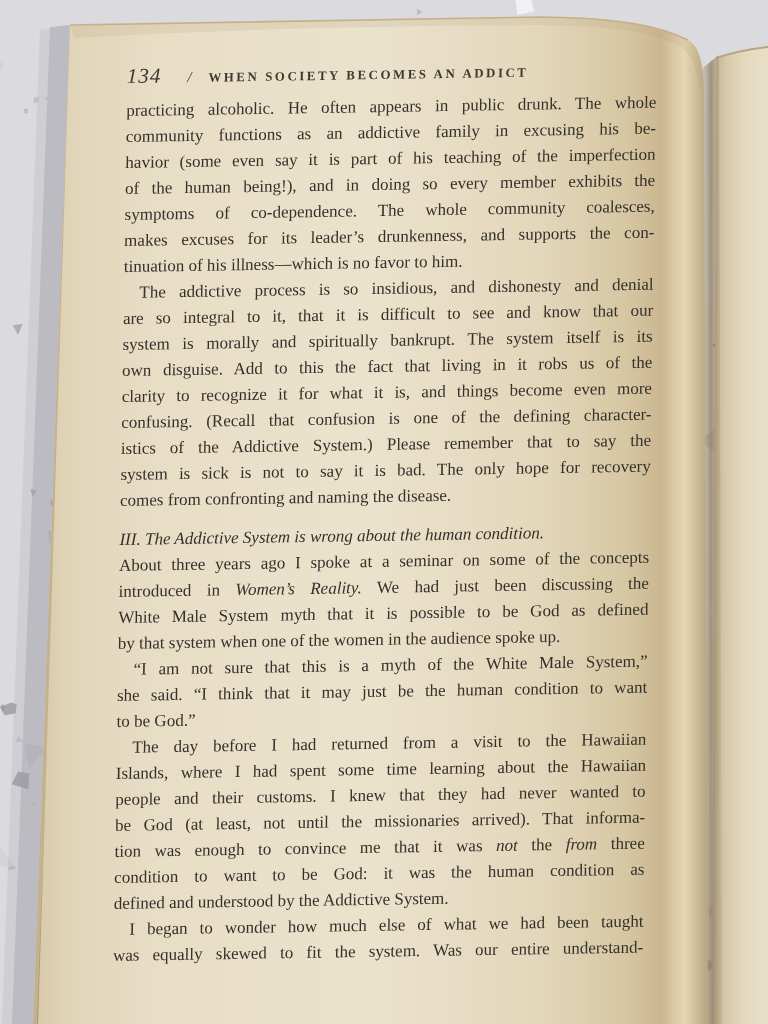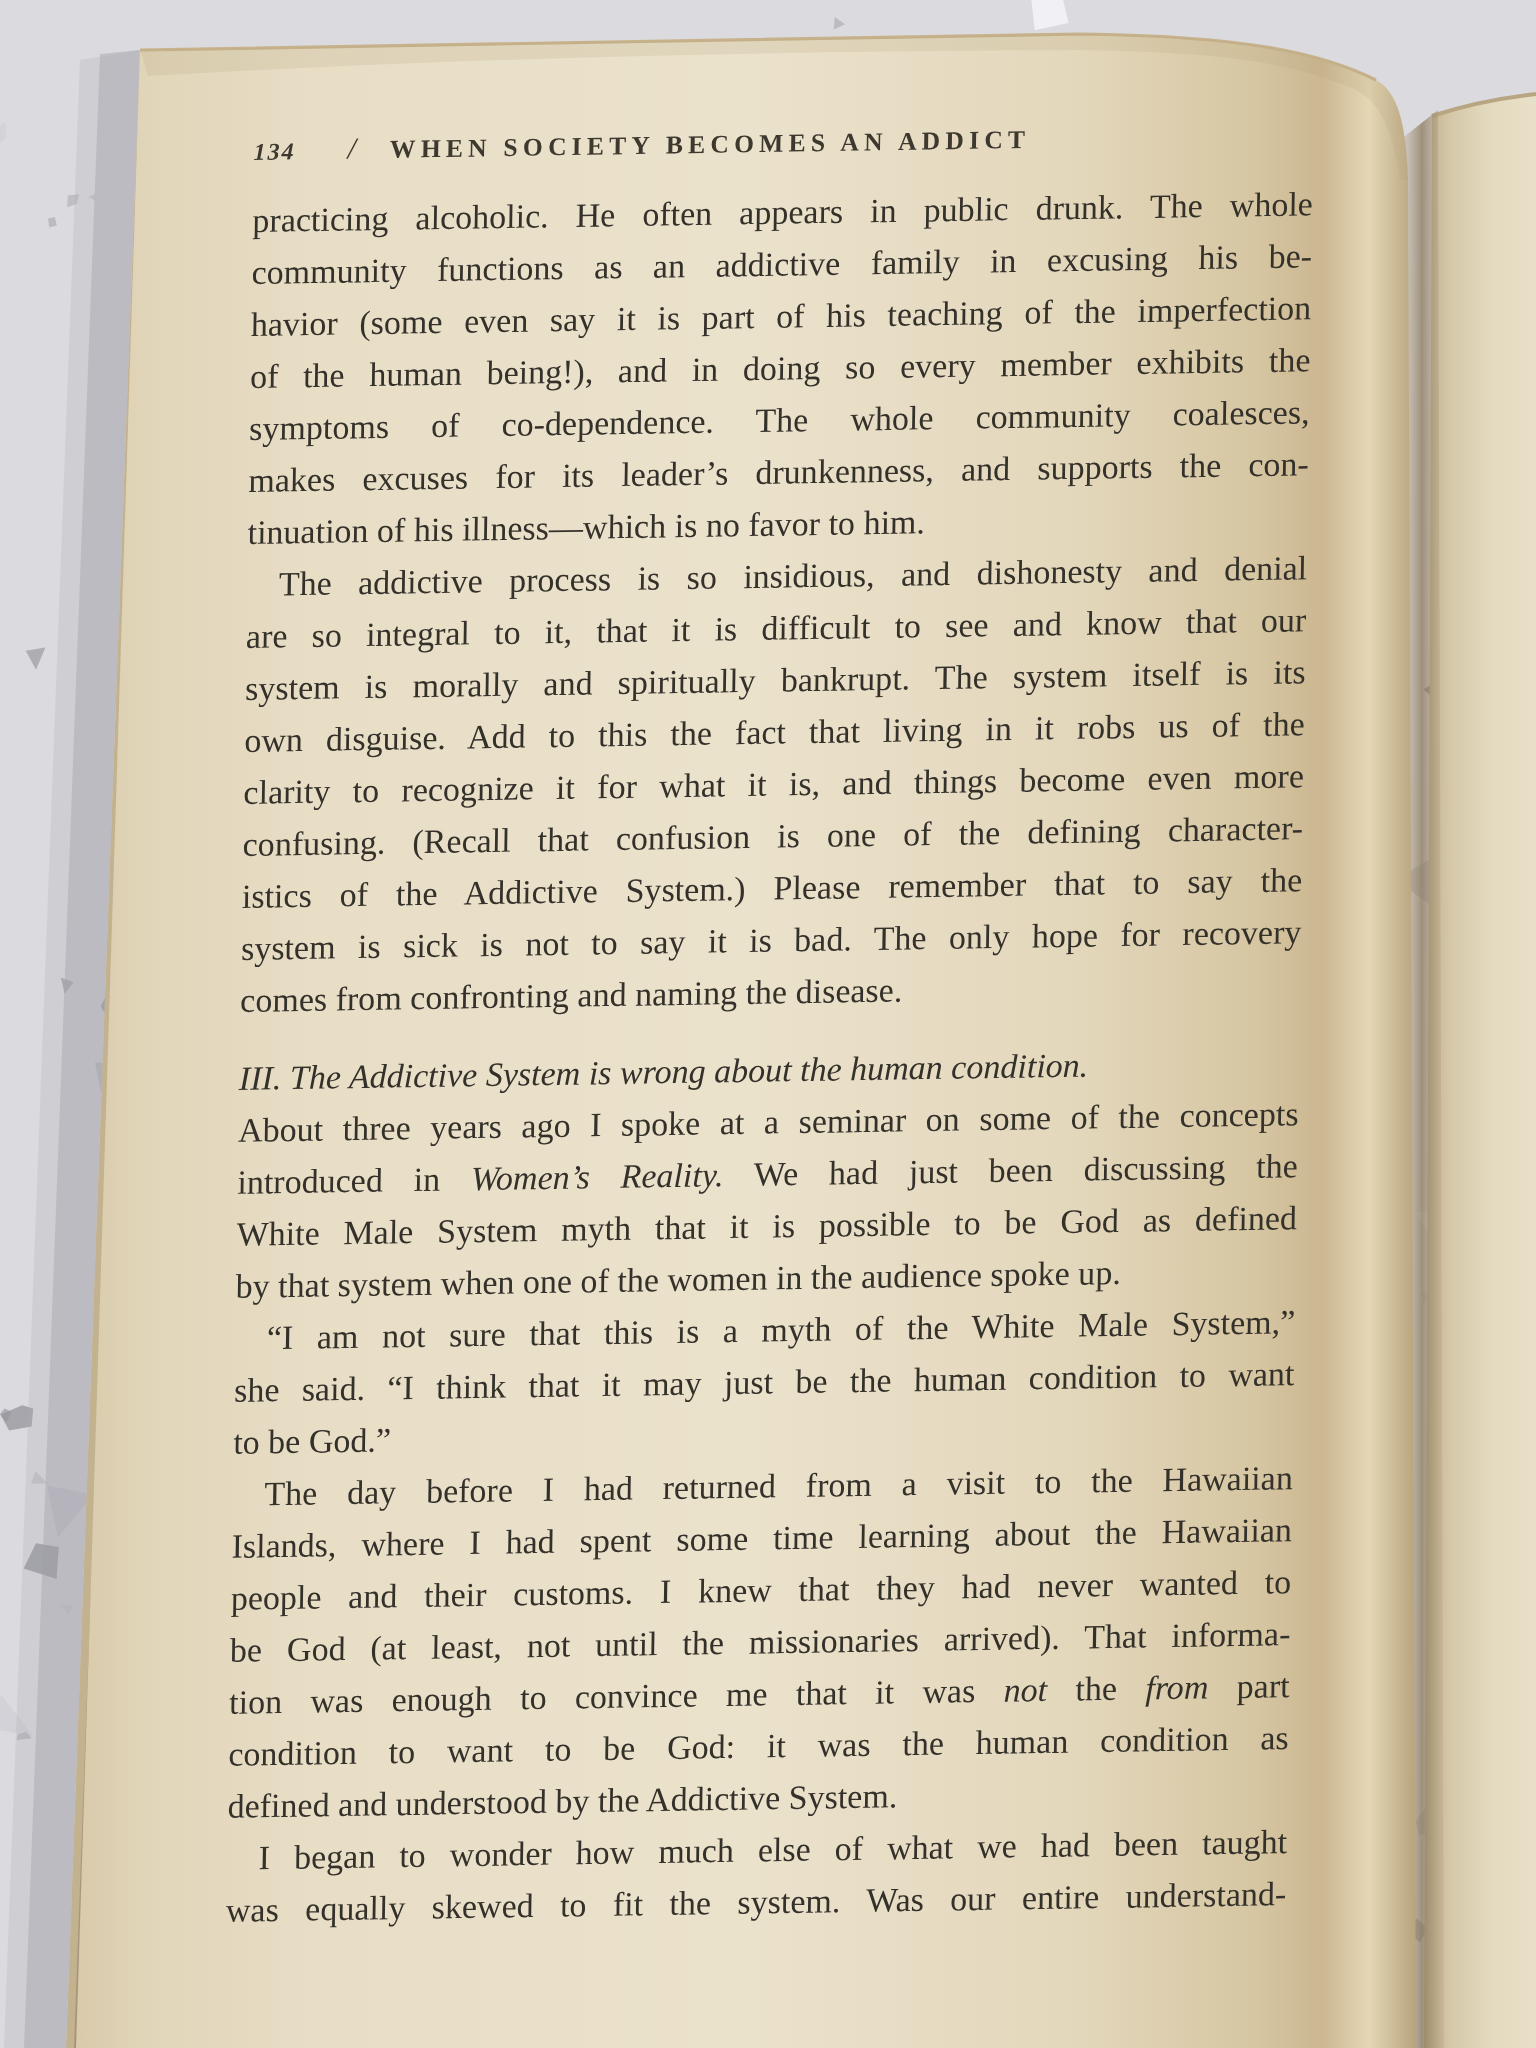--- a/index.html
+++ b/index.html
@@ -6,21 +6,21 @@
   body{width:768px;height:1024px;overflow:hidden;background:#dbdade;position:relative;
        font-family:"Liberation Serif",serif;}
   #scene{position:absolute;left:0;top:0;width:768px;height:1024px;}
   
   .text-block{
     position:absolute;left:127px;top:63px;width:530px;
     transform:skewX(-1.8deg) rotate(-0.9deg);transform-origin:0 0;
     color:#34312b;font-size:17px;line-height:26px;
   }
   .page-header{display:flex;align-items:baseline;height:22px;margin-bottom:13px;color:#3d392f;}
-  .page-num{font-style:italic;font-size:12px;letter-spacing:1px;font-weight:bold;}
+  .page-num{font-style:italic;font-size:21px;letter-spacing:1px;}
   .sep{margin:0 17px 0 26px;font-style:italic;font-size:15px;}
   .book-title{font-size:12.8px;font-weight:bold;letter-spacing:2.6px;white-space:nowrap;}
   .para{margin:0;}
   .line{text-align:justify;text-align-last:justify;white-space:normal;}
   .line.last{text-align-last:left;}
   .para.indent .line:first-child{text-indent:16px;}
   .para.heading{margin-top:13px;font-style:italic;}
   .para.heading .line{text-align:left;text-align-last:left;}
   em{font-style:italic;}
 </style>
@@ -343,21 +343,21 @@
       <div class="para indent">
         <div class="line">“I am not sure that this is a myth of the White Male System,”</div>
         <div class="line">she said. “I think that it may just be the human condition to want</div>
         <div class="line last">to be God.”</div>
       </div>
       <div class="para indent">
         <div class="line">The day before I had returned from a visit to the Hawaiian</div>
         <div class="line">Islands, where I had spent some time learning about the Hawaiian</div>
         <div class="line">people and their customs. I knew that they had never wanted to</div>
         <div class="line">be God (at least, not until the missionaries arrived). That informa-</div>
-        <div class="line"><span>tion was enough to convince me that it was </span><em>not</em><span> the </span><em>from</em><span> part</span></div>
+        <div class="line"><span>tion was enough to convince me that it was </span><em>not</em><span> the </span><em>from</em><span> three</span></div>
         <div class="line">condition to want to be God: it was the human condition as</div>
         <div class="line last">defined and understood by the Addictive System.</div>
       </div>
       <div class="para indent">
         <div class="line">I began to wonder how much else of what we had been taught</div>
         <div class="line">was equally skewed to fit the system. Was our entire understand-</div>
       </div>
     </div>
 </div>
 

